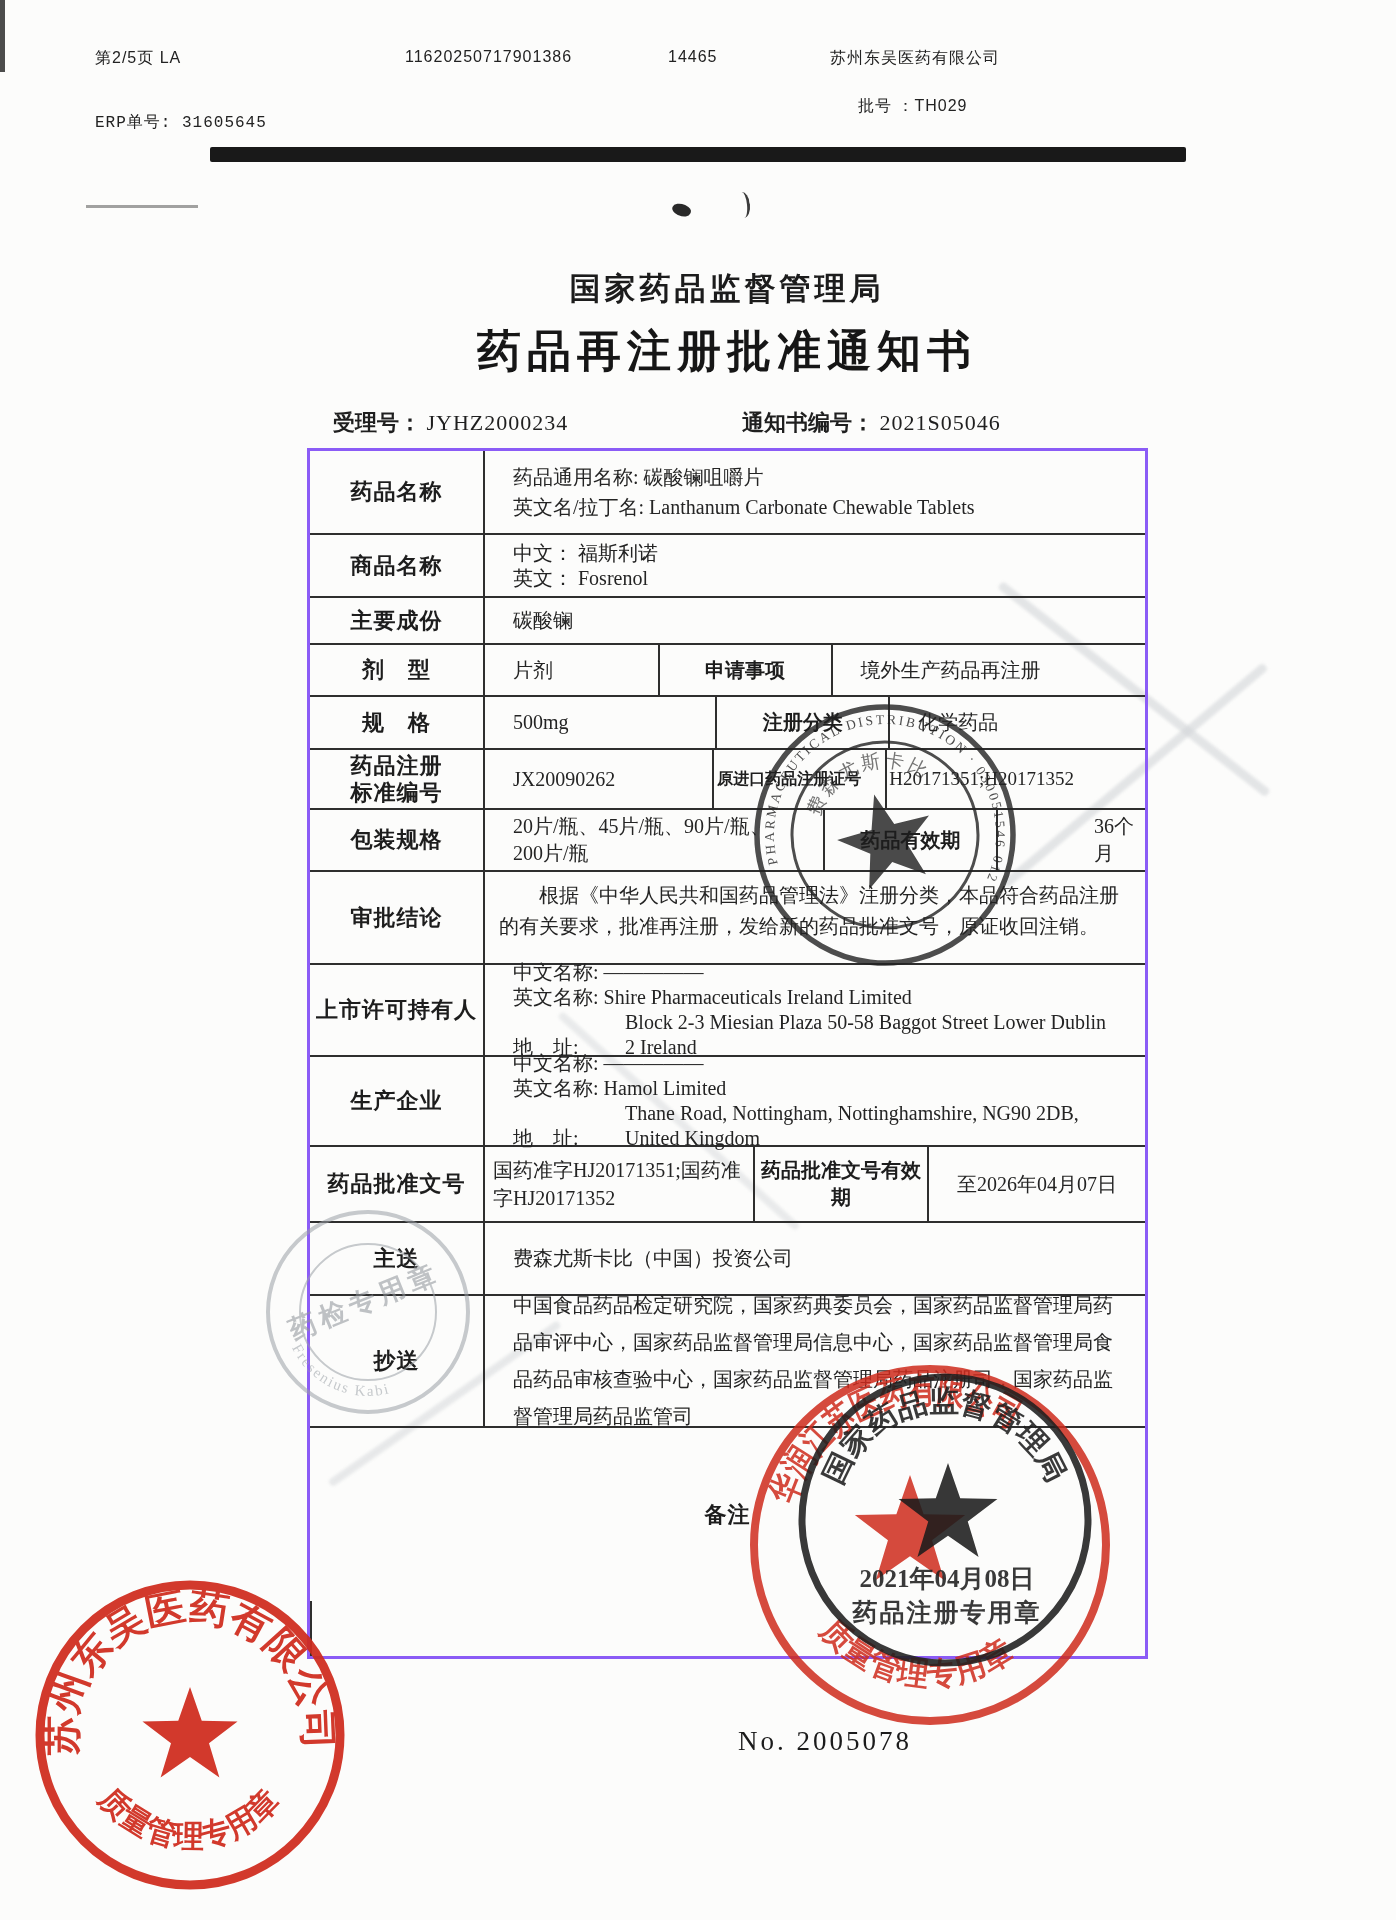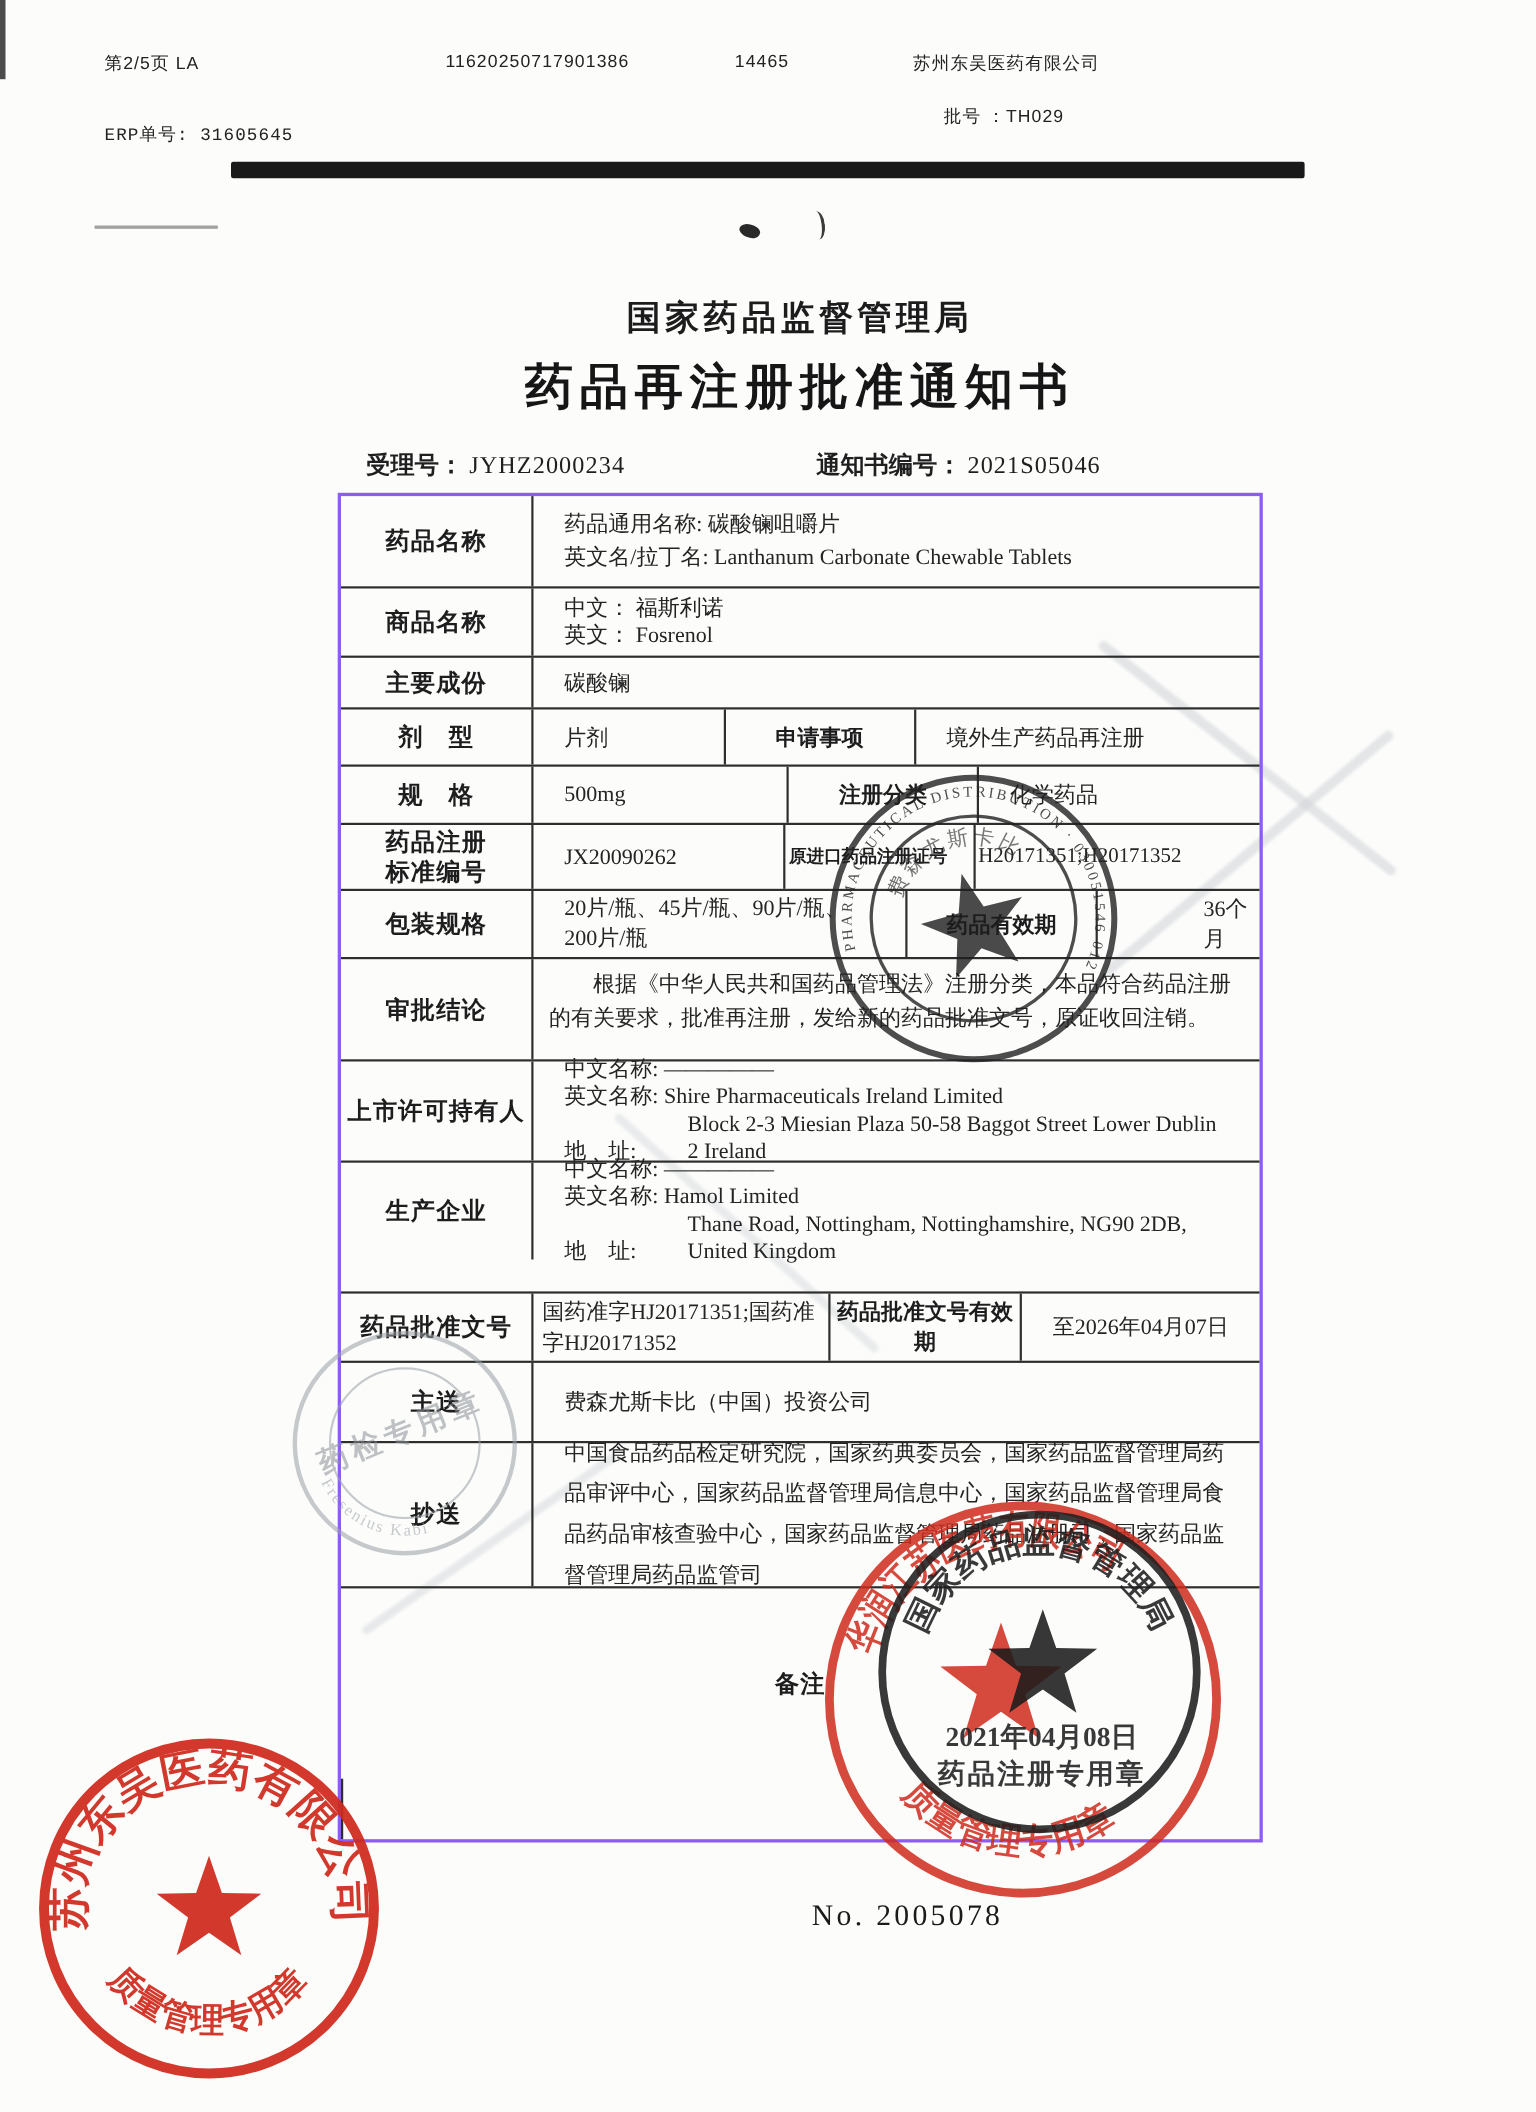--- a/index.html
+++ b/index.html
@@ -167,21 +167,21 @@
       <div class="cell val c4 pad vcenter">
         <div class="small-line">中文名称: —————</div>
         <div class="small-line">英文名称: Hamol Limited</div>
         <div class="addr-row">
           <span class="addr-lab">地　址:</span>
           <span class="addr-val">Thane Road, Nottingham, Nottinghamshire, NG90 2DB, United Kingdom</span>
         </div>
       </div>
     </div>
 
-    <div class="trow" style="height:63px;margin-top:29px;">
+    <div class="trow" style="height:76px;">
       <div class="cell lbl">药品批准文号</div>
       <div class="cell val c2 vcenter" style="padding:2px 8px;line-height:28px;">
         <span>国药准字HJ20171351;国药准字HJ20171352</span>
       </div>
       <div class="cell c3">
         <span class="wrapw2">药品批准文号有效期</span>
       </div>
       <div class="cell val c4 pad vcenter nowrap">至2026年04月07日</div>
     </div>
 

